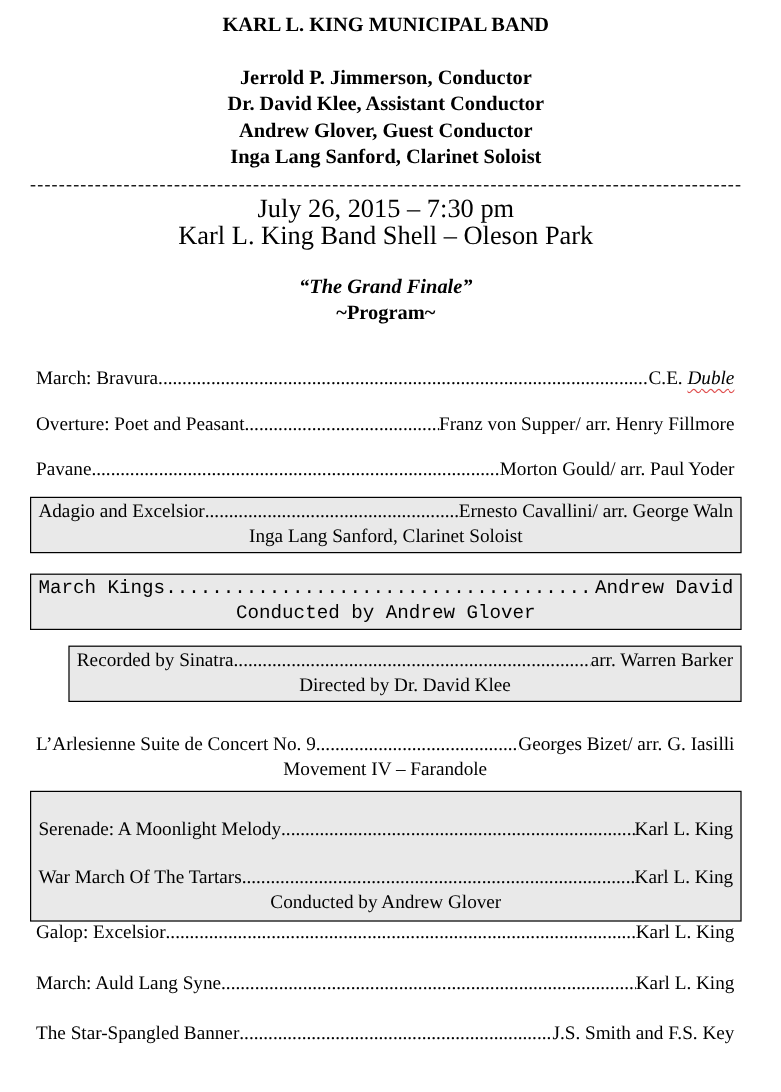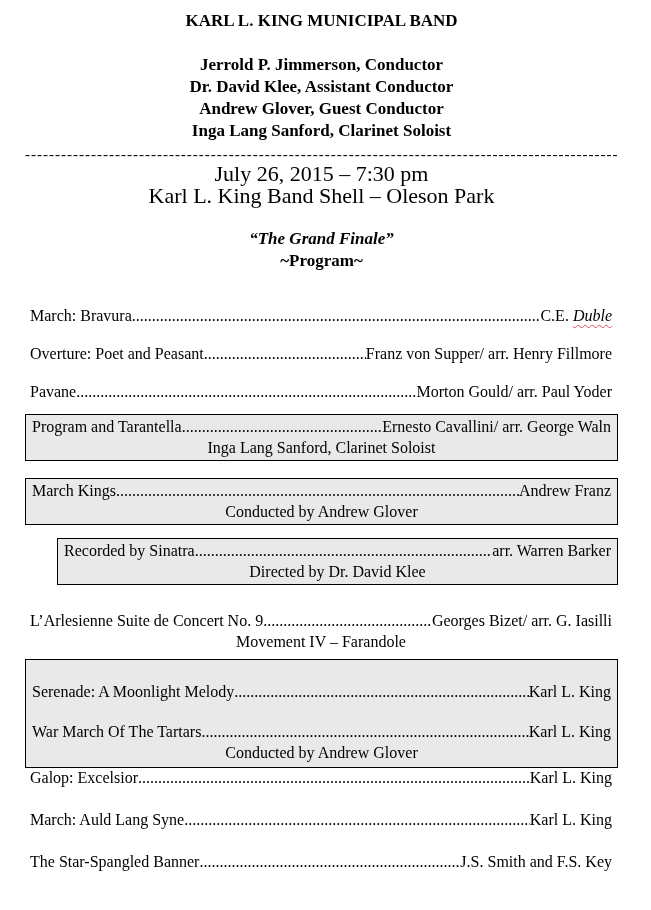--- a/index.html
+++ b/index.html
@@ -77,21 +77,21 @@
     font-size: 16px;
     line-height: 19px;
     margin-top: 2px;
   }
   .boxed {
     background: #e9e9e9;
     border: 1px solid #000000;
     padding: 2px 6px 3px 6px;
   }
   .box1 { margin-top: -6px; margin-bottom: 17px; }
-  .box2 { margin-bottom: 13px; }
+  .box2 { margin-bottom: 13px; font-family: Liberation Mono, monospace; }
   .box3 { margin-bottom: 0; margin-left: 32px; }
   .arles { margin: 26px 6px 0 5px; }
   .box4 { margin-top: 8px; padding-top: 6px; padding-bottom: 5px; }
   .box4 .row-gap { margin-bottom: 21px; margin-top: 16px; }
   .tail { }
   .tail .plain-entry { margin-bottom: 23px; }
   .squiggle {
     text-decoration: underline;
     text-decoration-style: wavy;
     text-decoration-color: #e05050;
@@ -141,32 +141,32 @@
     </div>
 
     <div class="prow plain-entry">
       <span class="ptitle">Pavane</span>
         <span class="leader">................................................................................................................................................................................................................................................................................................................................................................................................................</span>
         <span class="pcomposer">Morton Gould/ arr. Paul Yoder</span>
     </div>
 
     <div class="boxed box1">
       <div class="prow">
-        <span class="ptitle">Program and Tarantella</span>
+        <span class="ptitle">Adagio and Excelsior</span>
           <span class="leader">................................................................................................................................................................................................................................................................................................................................................................................................................</span>
           <span class="pcomposer">Ernesto Cavallini/ arr. George Waln</span>
       </div>
       <div class="pnote">Inga Lang Sanford, Clarinet Soloist</div>
     </div>
 
     <div class="boxed box2">
       <div class="prow">
         <span class="ptitle">March Kings</span>
           <span class="leader">................................................................................................................................................................................................................................................................................................................................................................................................................</span>
-          <span class="pcomposer">Andrew Franz</span>
+          <span class="pcomposer">Andrew David</span>
       </div>
       <div class="pnote">Conducted by Andrew Glover</div>
     </div>
 
     <div class="boxed box3">
       <div class="prow">
         <span class="ptitle">Recorded by Sinatra</span>
           <span class="leader">................................................................................................................................................................................................................................................................................................................................................................................................................</span>
           <span class="pcomposer">arr. Warren Barker</span>
       </div>

